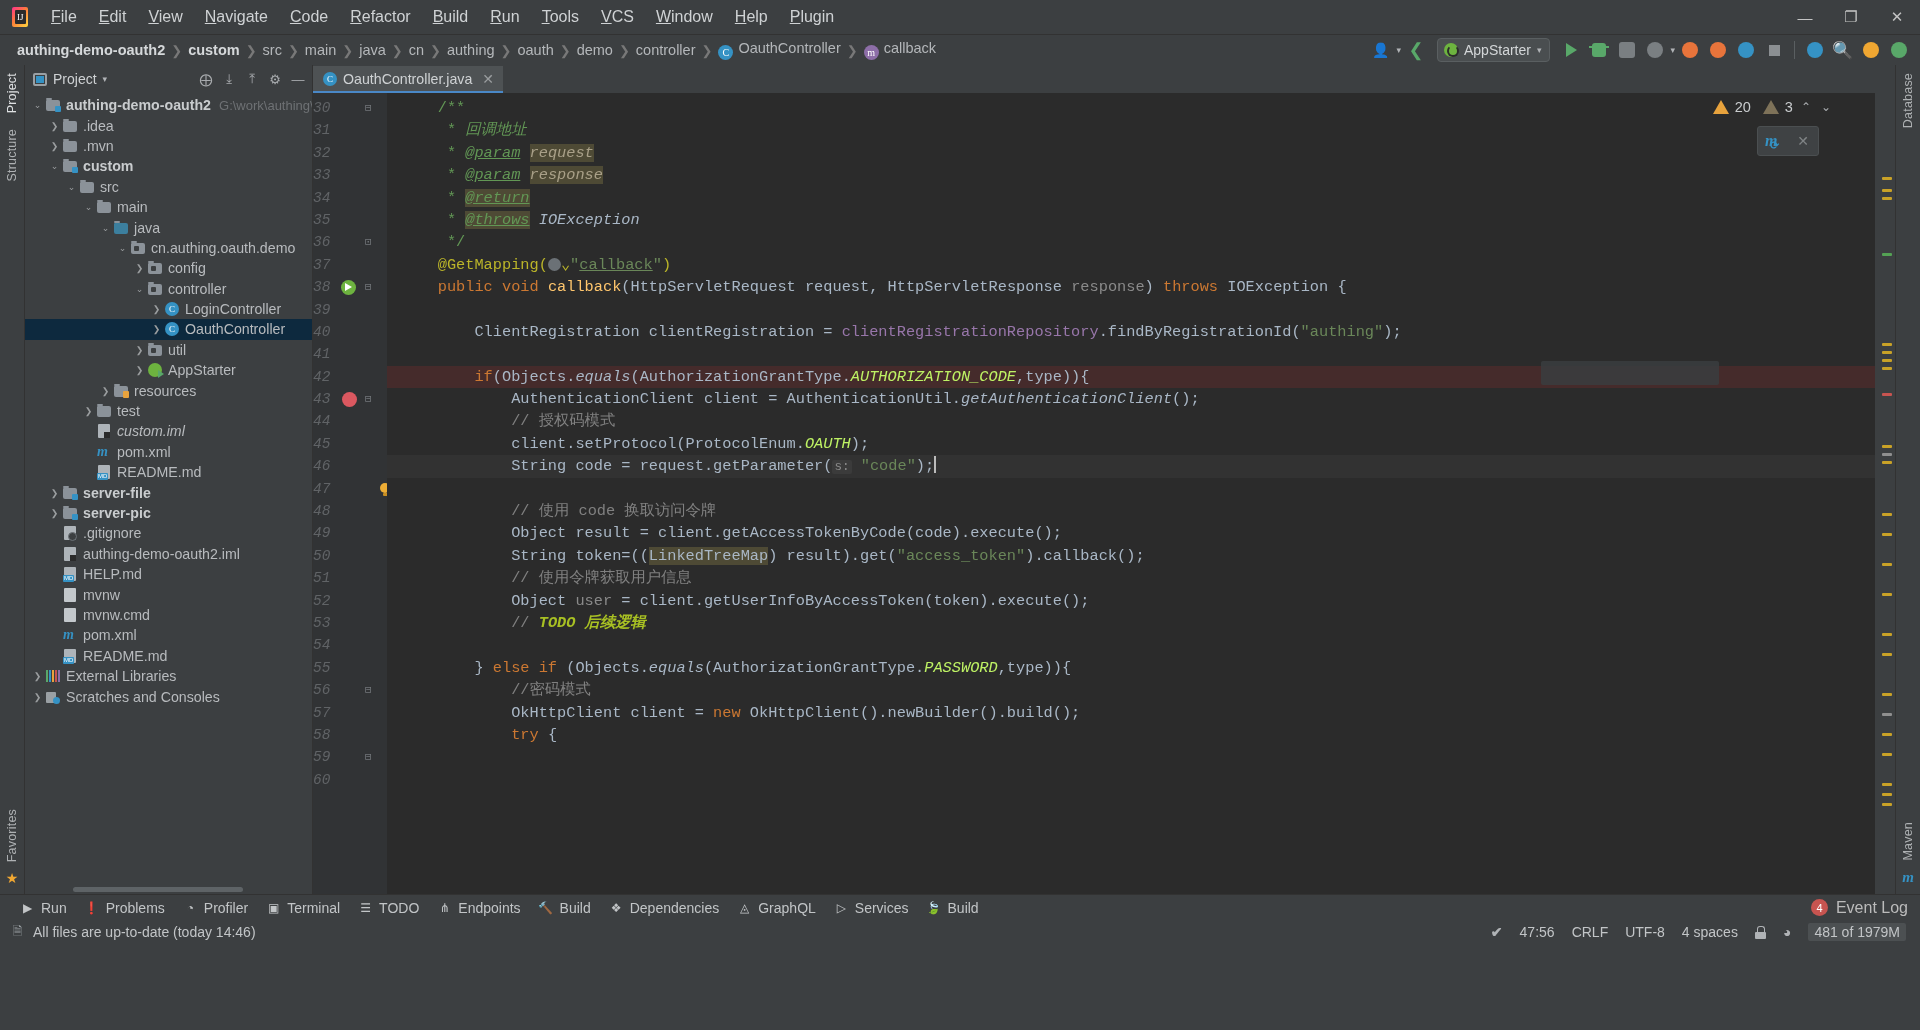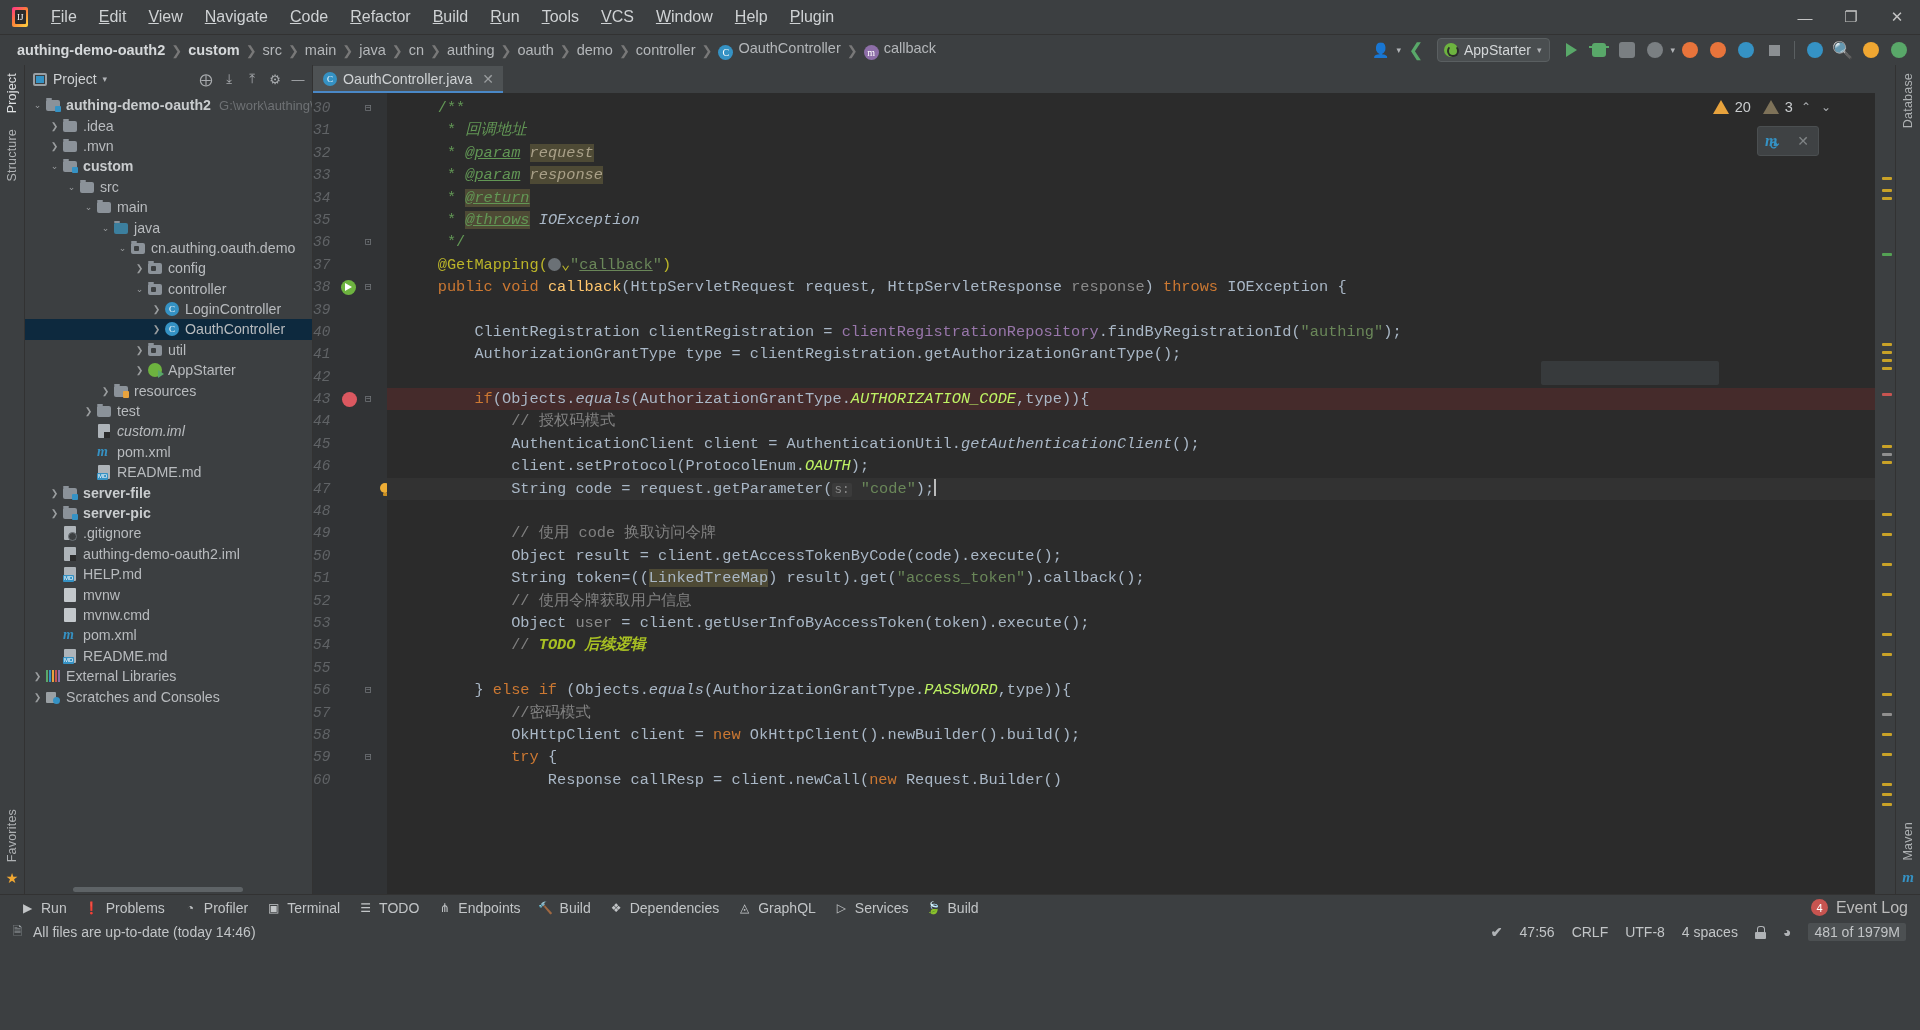--- a/index.html
+++ b/index.html
@@ -694,40 +694,38 @@
             <div class="cline"><span class="jdoc">     * </span><span class="jdoc" style="font-style:italic">回调地址</span></div>
             <div class="cline"><span class="jdoc">     * </span><span class="jtag">@param</span><span class="jdoc"> </span><span class="jpar hlbg">request</span></div>
             <div class="cline"><span class="jdoc">     * </span><span class="jtag">@param</span><span class="jdoc"> </span><span class="jpar hlbg">response</span></div>
             <div class="cline"><span class="jdoc">     * </span><span class="jtag hlbg">@return</span></div>
             <div class="cline"><span class="jdoc">     * </span><span class="jtag hlbg">@throws</span><span class="jdoc"> </span><span class="typ" style="font-style:italic">IOException</span></div>
             <div class="cline"><span class="jdoc">     */</span></div>
             <div class="cline"><span class="anno">    @GetMapping(</span><span class="webico"></span><span class="anno">⌄</span><span class="str">"</span><span class="str" style="text-decoration:underline">callback</span><span class="str">"</span><span class="anno">)</span></div>
             <div class="cline"><span class="kw">    public</span> <span class="kw">void</span> <span class="meth">callback</span><span class="ident">(</span><span class="typ">HttpServletRequest</span> <span class="ident">request</span><span class="ident">, </span><span class="typ">HttpServletResponse</span> <span class="param">response</span><span class="ident">) </span><span class="kw">throws</span> <span class="typ">IOException</span> <span class="ident">{</span></div>
             <div class="cline">&nbsp;</div>
             <div class="cline"><span class="typ">        ClientRegistration clientRegistration = </span><span class="fld">clientRegistrationRepository</span><span class="typ">.findByRegistrationId(</span><span class="str">"authing"</span><span class="typ">);</span></div>
-            <div class="cline"><span class="typ">        AuthorizationGrantType type = clientRegistration.getAuthorizationGrantType();</span></div>
             <div class="cline">&nbsp;</div>
             <div class="cline hl-err"><span class="kw">        if</span><span class="typ">(Objects.</span><span class="stat" style="color:#a9b7c6;font-style:italic">equals</span><span class="typ">(AuthorizationGrantType.</span><span class="stat">AUTHORIZATION_CODE</span><span class="typ">,type)){</span></div>
+            <div class="cline"><span class="typ">            AuthenticationClient client = AuthenticationUtil.</span><span class="typ" style="font-style:italic">getAuthenticationClient</span><span class="typ">();</span></div>
             <div class="cline"><span class="cmt">            // 授权码模式</span></div>
-            <div class="cline"><span class="typ">            AuthenticationClient client = AuthenticationUtil.</span><span class="typ" style="font-style:italic">getAuthenticationClient</span><span class="typ">();</span></div>
             <div class="cline"><span class="typ">            client.setProtocol(ProtocolEnum.</span><span class="stat">OAUTH</span><span class="typ">);</span></div>
             <div class="cline hl-cur"><span class="typ">            String code = request.getParameter(</span><span class="hint">s:</span><span class="typ"> </span><span class="str">"code"</span><span class="typ">);</span><span class="caret-bar"></span></div>
             <div class="cline">&nbsp;</div>
             <div class="cline"><span class="cmt">            // 使用 code 换取访问令牌</span></div>
             <div class="cline"><span class="typ">            Object result = client.getAccessTokenByCode(code).execute();</span></div>
             <div class="cline"><span class="typ">            String token=((</span><span class="typ hlbg">LinkedTreeMap</span><span class="typ">) result).get(</span><span class="str">"access_token"</span><span class="typ">).callback();</span></div>
             <div class="cline"><span class="cmt">            // 使用令牌获取用户信息</span></div>
             <div class="cline"><span class="typ">            Object </span><span class="param">user</span><span class="typ"> = client.getUserInfoByAccessToken(token).execute();</span></div>
             <div class="cline"><span class="cmt">            // </span><span class="todo">TODO 后续逻辑</span></div>
             <div class="cline">&nbsp;</div>
             <div class="cline"><span class="typ">        } </span><span class="kw">else if</span><span class="typ"> (Objects.</span><span class="typ" style="font-style:italic">equals</span><span class="typ">(AuthorizationGrantType.</span><span class="stat">PASSWORD</span><span class="typ">,type)){</span></div>
             <div class="cline"><span class="cmt">            //密码模式</span></div>
             <div class="cline"><span class="typ">            OkHttpClient client = </span><span class="kw">new</span><span class="typ"> OkHttpClient().newBuilder().build();</span></div>
             <div class="cline"><span class="kw">            try</span><span class="typ"> {</span></div>
-            <div class="cline"><span class="typ">                Response callResp = client.newCall(</span><span class="kw">new</span><span class="typ"> Request.Builder()</span></div>
           </div>
 
         <div class="warnbox">
           <span class="wtri"></span>
           <span>20</span>
           <span class="wtri gray" style="margin-left:6px"></span>
           <span>3</span>
           <span class="chev">⌃</span>
           <span class="chev">⌄</span>
         </div>

